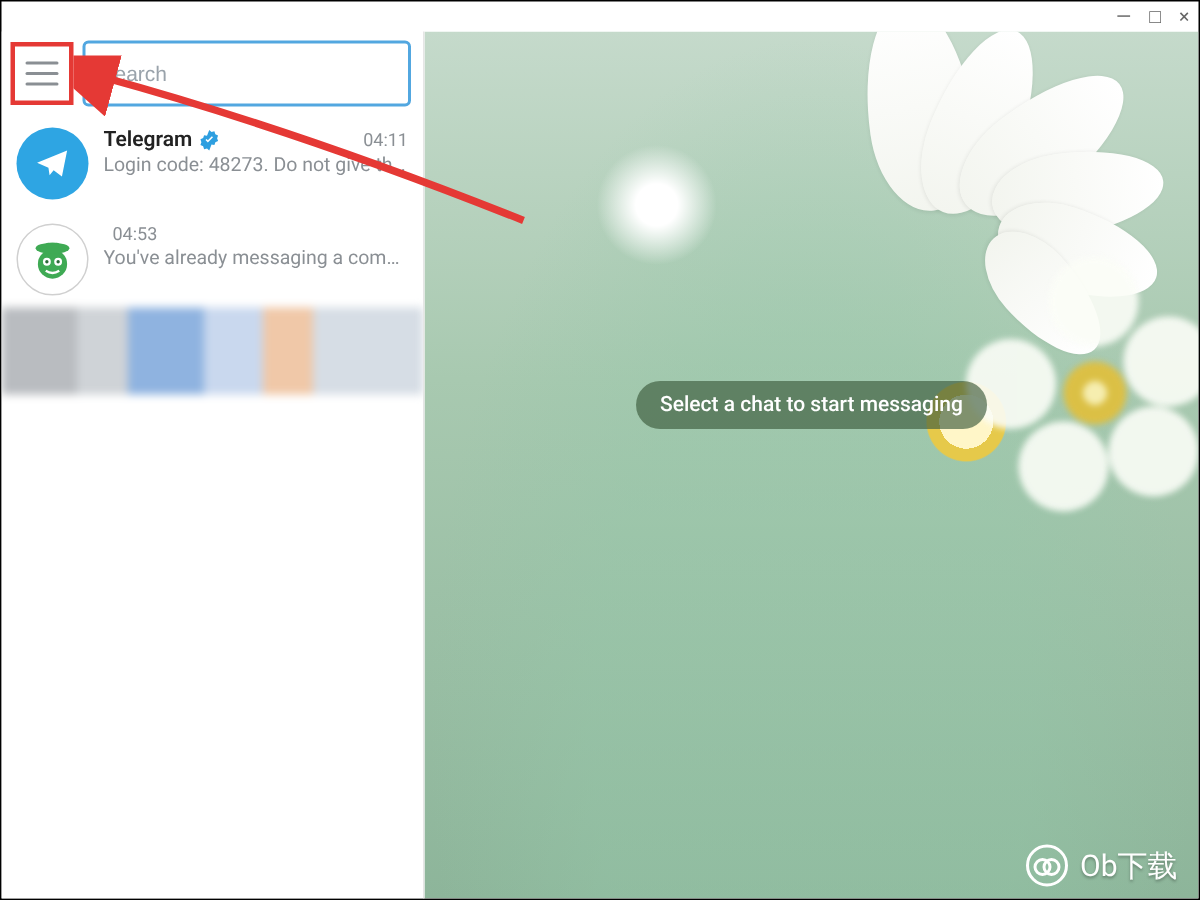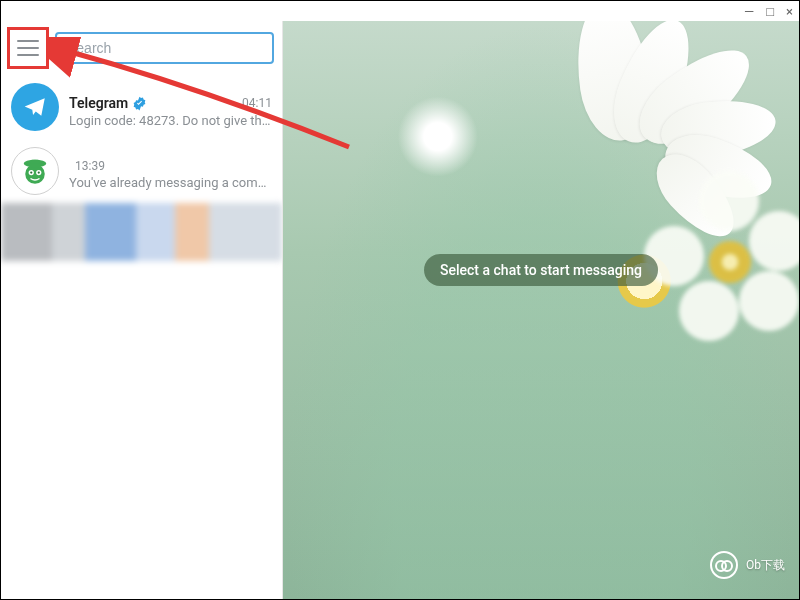--- a/index.html
+++ b/index.html
@@ -5,29 +5,29 @@
 * { margin: 0; padding: 0; box-sizing: border-box; }
 body { font-family: -apple-system, "Segoe UI", Roboto, Arial, sans-serif; background: #fff; width: 800px; height: 600px; overflow: hidden; position: relative; border: 1px solid #000; }
 .titlebar { height: 20px; display: flex; justify-content: flex-end; align-items: center; padding: 0 6px; gap: 12px; color: #666; }
 .titlebar span { cursor: default; font-size: 13px; line-height: 1; }
 .app { display: flex; height: calc(100% - 20px); }
 .sidebar { width: 282px; border-right: 1px solid #e6e6e6; display: flex; flex-direction: column; background: #fff; }
 .search-row { display: flex; align-items: center; padding: 6px 8px 6px 6px; gap: 6px; }
 .hamburger-box { border: 3px solid #e53935; width: 42px; height: 42px; display: flex; align-items: center; justify-content: center; }
 .hamburger { width: 22px; height: 16px; display: flex; flex-direction: column; justify-content: space-between; cursor: pointer; }
 .hamburger div { height: 2px; background: #8a8f94; border-radius: 1px; }
-.search-input { flex: 1; height: 32px; border: 2px solid #52a7e0; border-radius: 4px; padding: 0 10px; font-size: 14px; color: #c2410c; outline: none; }
+.search-input { flex: 1; height: 44px; border: 2px solid #52a7e0; border-radius: 4px; padding: 0 10px; font-size: 14px; color: #c2410c; outline: none; }
 .search-input::placeholder { color: #9aa3ab; }
 .chat-list { flex: 1; overflow: hidden; }
 .chat-item { display: flex; padding: 8px 10px; gap: 10px; cursor: pointer; }
 .avatar { width: 48px; height: 48px; border-radius: 50%; flex-shrink: 0; display: flex; align-items: center; justify-content: center; }
 .avatar.telegram { background: #2ea5e3; }
 .avatar.spambot { background: #fff; border: 1px solid #d0d0d0; }
 .chat-body { flex: 1; min-width: 0; }
-.chat-top { display: flex; justify-content: space-between; align-items: center; margin-top: 12px; }
+.chat-top { display: flex; justify-content: space-between; align-items: center; }
 .chat-name { font-weight: 600; font-size: 14px; color: #222; display: flex; align-items: center; gap: 4px; white-space: nowrap; overflow: hidden; }
 .chat-time { font-size: 12px; color: #8a8f94; flex-shrink: 0; margin-left: 6px; }
 .chat-preview { font-size: 13px; color: #8a8f94; white-space: nowrap; overflow: hidden; text-overflow: ellipsis; margin-top: 2px; }
 .verified { width: 15px; height: 15px; }
 .blurred { height: 58px; background:
   linear-gradient(90deg, #b9bcc0 0 18%, #cfd3d7 18% 30%, #8fb3e0 30% 48%, #c9d8ee 48% 62%, #f0c8a8 62% 74%, #d6dde5 74% 100%);
   filter: blur(3px); }
 .main { flex: 1; position: relative; overflow: hidden; padding-left: 16px; }
 .flower-bg { position: absolute; inset: 0; background:
   radial-gradient(circle at 70% 45%, #fff6c8 0 18px, #e6c94a 18px 26px, transparent 27px),
@@ -43,21 +43,21 @@
 .p6 { width: 50px; height: 100px; left: 388px; top: 125px; transform: rotate(138deg); }
 .flower2 { position: absolute; right: -20px; top: 150px; width: 180px; height: 180px; filter: blur(2px); opacity: .9; }
 .flower2 .fp { position: absolute; background: #fbfdf7; border-radius: 50%; }
 .flower2 .fc { position: absolute; left: 70px; top: 70px; width: 42px; height: 42px; border-radius: 50%; background: radial-gradient(circle,#fff2b0 0 8px,#e2bf3a 8px 22px); }
 .fp1 { width: 60px; height: 60px; left: 60px; top: 0; }
 .fp2 { width: 60px; height: 60px; left: 110px; top: 40px; }
 .fp3 { width: 60px; height: 60px; left: 100px; top: 100px; }
 .fp4 { width: 60px; height: 60px; left: 40px; top: 110px; }
 .fp5 { width: 60px; height: 60px; left: 5px; top: 55px; }
 .empty-badge { position: absolute; left: 50%; top: 43%; transform: translate(-50%,-50%); background: rgba(60,90,60,.65); color: #fff; font-size: 14px; font-weight: 500; padding: 8px 16px; border-radius: 18px; white-space: nowrap; }
-.watermark { position: absolute; right: 14px; bottom: 20px; display: flex; align-items: center; gap: 8px; color: #fff; font-size: 12px; text-shadow: 0 1px 2px rgba(0,0,0,.3); }
+.watermark { position: absolute; right: 14px; bottom: 8px; display: flex; align-items: center; gap: 8px; color: #fff; font-size: 20px; text-shadow: 0 1px 2px rgba(0,0,0,.3); }
 .watermark .bubble { width: 28px; height: 28px; border: 2px solid #fff; border-radius: 50%; position: relative; }
 .watermark .bubble::before, .watermark .bubble::after { content: ""; position: absolute; border: 2px solid #fff; border-radius: 50%; }
 .watermark .bubble::before { width: 8px; height: 8px; left: 3px; top: 7px; }
 .watermark .bubble::after { width: 8px; height: 8px; right: 3px; top: 7px; }
 .arrow-svg { position: absolute; left: 48px; top: 36px; pointer-events: none; }
 .shield-icon { width: 16px; height: 16px; display: inline-block; }
 </style>
 </head>
 <body>
 
@@ -110,21 +110,21 @@
             <rect x="18" y="9" width="12" height="5" rx="2" fill="#3faa54"></rect>
             <circle cx="19" cy="26" r="3.5" fill="#fff"></circle>
               <circle cx="29" cy="26" r="3.5" fill="#fff"></circle>
             <circle cx="19" cy="26" r="1.5" fill="#2b6b38"></circle>
               <circle cx="29" cy="26" r="1.5" fill="#2b6b38"></circle>
             <path d="M18 34 Q24 38 30 34" stroke="#fff" stroke-width="2" fill="none"></path>
           </svg>
         </div>
         <div class="chat-body">
           <div class="chat-top">
-            <div class="chat-time">13:39</div>
+            <div class="chat-time">04:53</div>
           </div>
           <div class="chat-preview">You've already messaging a comp…</div>
         </div>
       </div>
 
       <div class="blurred"></div>
     </div>
   </div>
 
   <div class="main">

